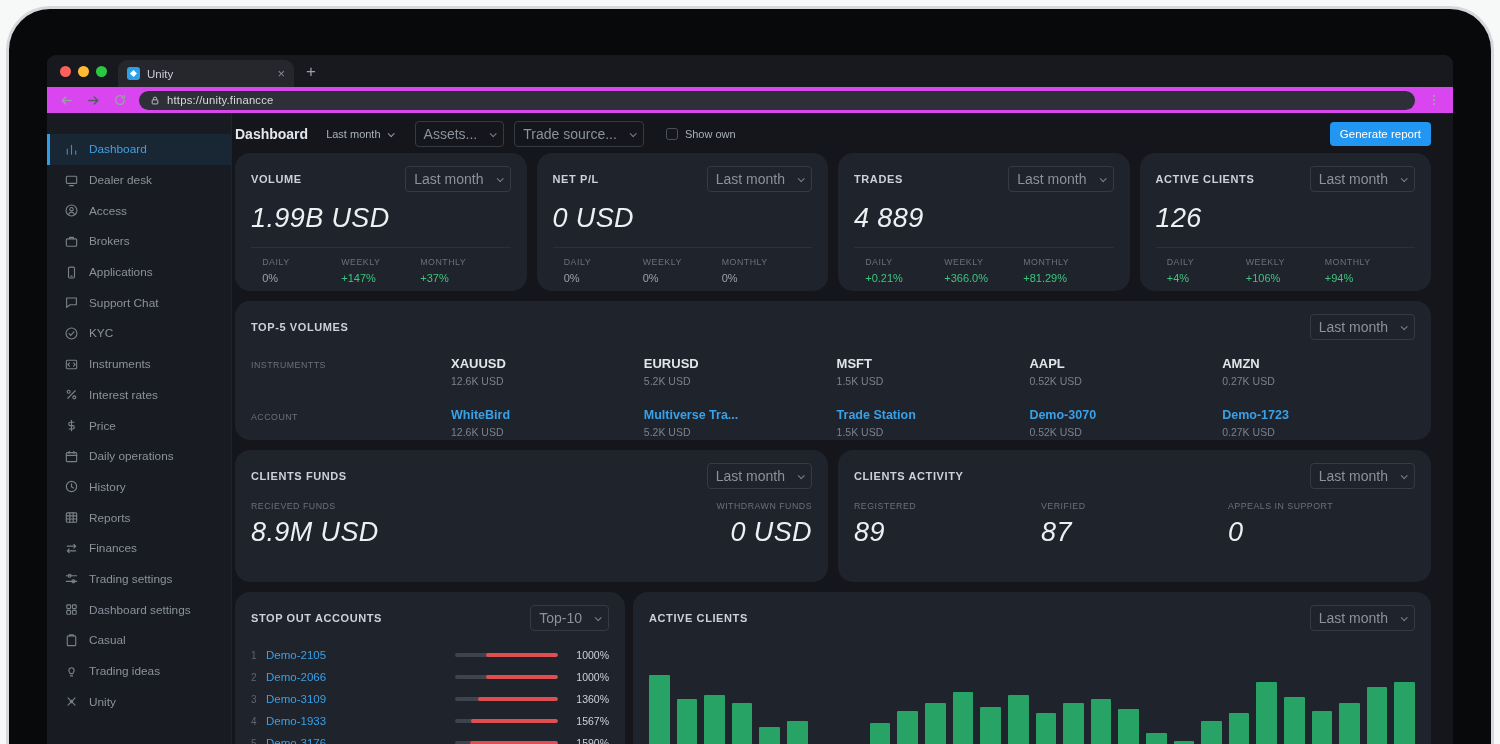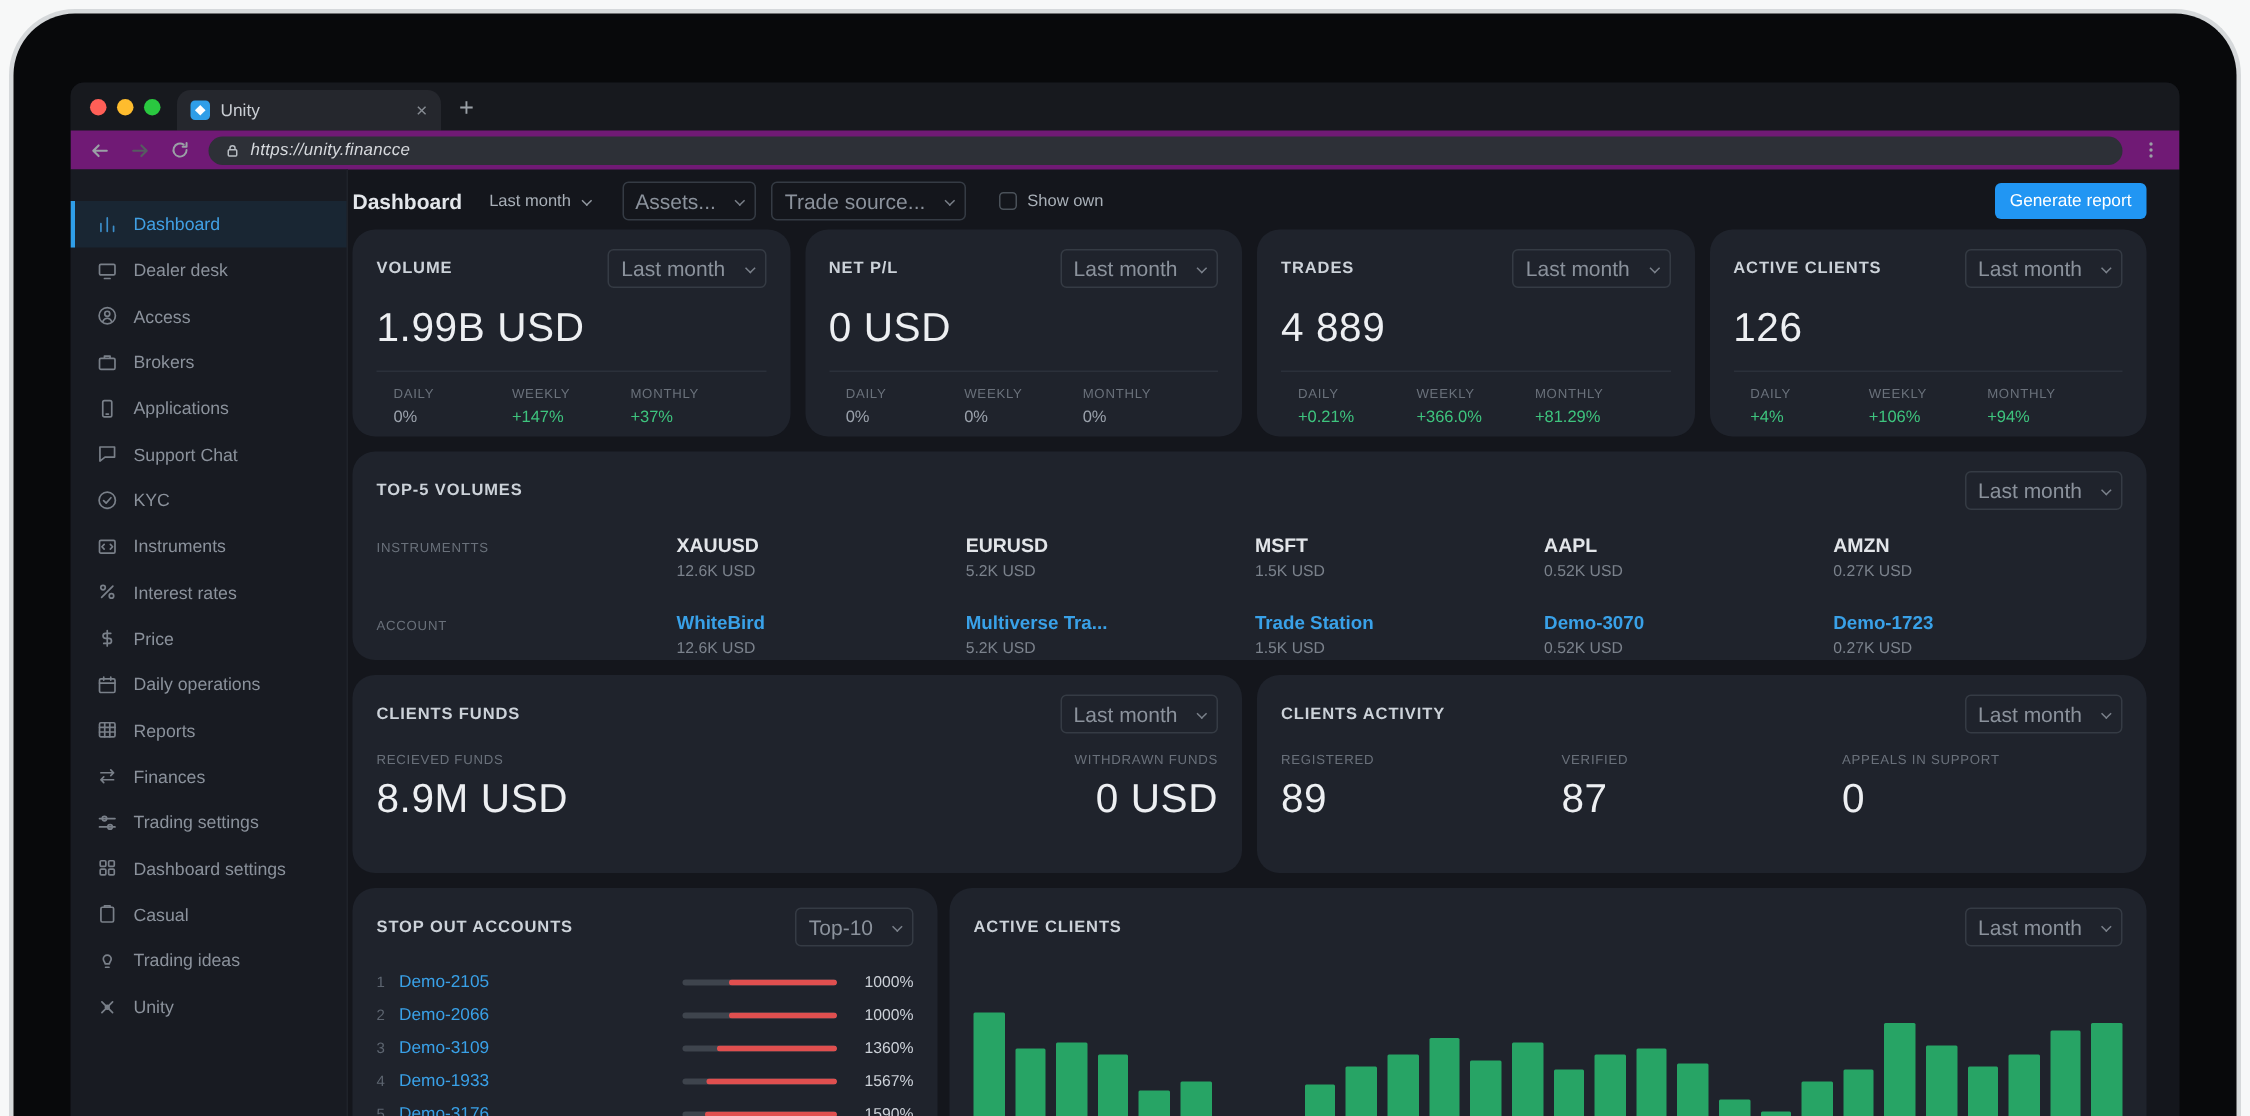--- a/index.html
+++ b/index.html
@@ -22,22 +22,22 @@
   .light { width:11px; height:11px; border-radius:50%; display:inline-block; }
   .light.red{ background:#ff5f57; } .light.yellow{ background:#febc2e; } .light.green{ background:#2ac840; }
   .tab { width:176px; height:27px; background:#25272d; border-radius:9px 9px 0 0;
     display:flex; align-items:center; gap:7px; padding:0 9px; }
   .favicon { width:13px; height:13px; background:#2f9ee8; border-radius:3px; flex:0 0 auto; }
   .fav-core { width:5px; height:5px; background:#fff; transform:rotate(45deg); display:block; margin:4px auto; }
   .tab-title { font-size:11.5px; color:#c9cdd3; flex:1; overflow:hidden; white-space:nowrap; }
   .tab-close { color:#868b92; font-size:13px; cursor:pointer; }
   .newtab { color:#9aa0a6; font-size:17px; align-self:center; margin-left:12px; cursor:pointer; line-height:1; }
 
-  .toolbar { height:26px; background:#701a75; display:flex; align-items:center;
-    padding:0 12px; gap:12px; flex:0 0 auto;font-style:italic; }
+  .toolbar { height:26px; background:#d946ef; display:flex; align-items:center;
+    padding:0 12px; gap:12px; flex:0 0 auto; }
   .tbtn { color:#9aa0a6; display:flex; cursor:pointer; }
   .tbtn.dim { color:#565b61; }
   .urlbar { flex:1; height:19px; background:#2d3037; border-radius:10px;
     display:flex; align-items:center; gap:7px; padding:0 11px; cursor:text; }
   .lock { color:#b9bec4; display:flex; }
   .url { font-size:11.3px; color:#d6d9dd; letter-spacing:.2px; }
 
   
   .content { flex:1; display:flex; min-height:0; }
   .sidebar { width:185px; background:#181b22; border-right:1px solid #1f232a;
@@ -67,21 +67,21 @@
   .gen-btn { margin-left:auto; background:#2196f3; color:#fff; border:none;
     border-radius:4px; font-size:11.5px; padding:6px 10px; cursor:pointer;
     font-family:inherit; }
 
   .card { background:#1f232c; border-radius:15px; padding:13px 16px; }
   .card-head { display:flex; align-items:center; justify-content:space-between; }
   .card-title { font-size:11px; font-weight:700; letter-spacing:.6px; color:#ccd2d9; }
 
   .row.stats { display:grid; grid-template-columns:repeat(4,1fr); gap:10px; }
   .stat-card { height:138px; }
-  .big-value { font-size:27px; font-weight:300; color:#edeff2; letter-spacing:.4px; }
+  .big-value { font-size:27px; font-weight:300; color:#edeff2; letter-spacing:.4px;font-style:italic; }
   .stat-card .big-value { margin-top:11px; }
   .divider { border-top:1px solid #2b303a; margin:13px 0 9px; }
   .breakdown { display:flex;justify-content:center; }
   .bd-col { width:79px; }
   .bd-label { font-size:8.8px; letter-spacing:.5px; color:#6a717b; }
   .bd-value { margin-top:5px; font-size:11px; }
   .bd-value.muted { color:#9aa1ab; }
   .bd-value.green { color:#3ec47e; }
 
   .card.top5 { margin-top:10px; height:139px; }
@@ -269,20 +269,29 @@
                 <svg width="15" height="15" viewBox="0 0 16 16" fill="none" stroke="currentColor" stroke-width="1.2" stroke-linecap="round" stroke-linejoin="round">
                   <rect x="2.5" y="3.8" width="11" height="9.7" rx="1"></rect>
                   <path d="M2.5 6.8h11M5.5 2.5v2.2M10.5 2.5v2.2"></path>
                 </svg>
               </span>
               <span>Daily operations</span>
             </div>
             <div class="side-item">
               <span class="sicon">
                 <svg width="15" height="15" viewBox="0 0 16 16" fill="none" stroke="currentColor" stroke-width="1.2" stroke-linecap="round" stroke-linejoin="round">
+                  <circle cx="8" cy="8" r="5.5"></circle>
+                  <path d="M8 5v3.2l2 1.3"></path>
+                </svg>
+              </span>
+              <span>History</span>
+            </div>
+            <div class="side-item">
+              <span class="sicon">
+                <svg width="15" height="15" viewBox="0 0 16 16" fill="none" stroke="currentColor" stroke-width="1.2" stroke-linecap="round" stroke-linejoin="round">
                   <rect x="2.5" y="3" width="11" height="10" rx="1"></rect>
                   <path d="M2.5 6.3h11M2.5 9.6h11M6.2 3v10M9.8 3v10"></path>
                 </svg>
               </span>
               <span>Reports</span>
             </div>
             <div class="side-item">
               <span class="sicon">
                 <svg width="15" height="15" viewBox="0 0 16 16" fill="none" stroke="currentColor" stroke-width="1.2" stroke-linecap="round" stroke-linejoin="round">
                   <path d="M12.5 5.5h-9M10.5 3.5l2 2-2 2M3.5 10.5h9M5.5 8.5l-2 2 2 2"></path>

